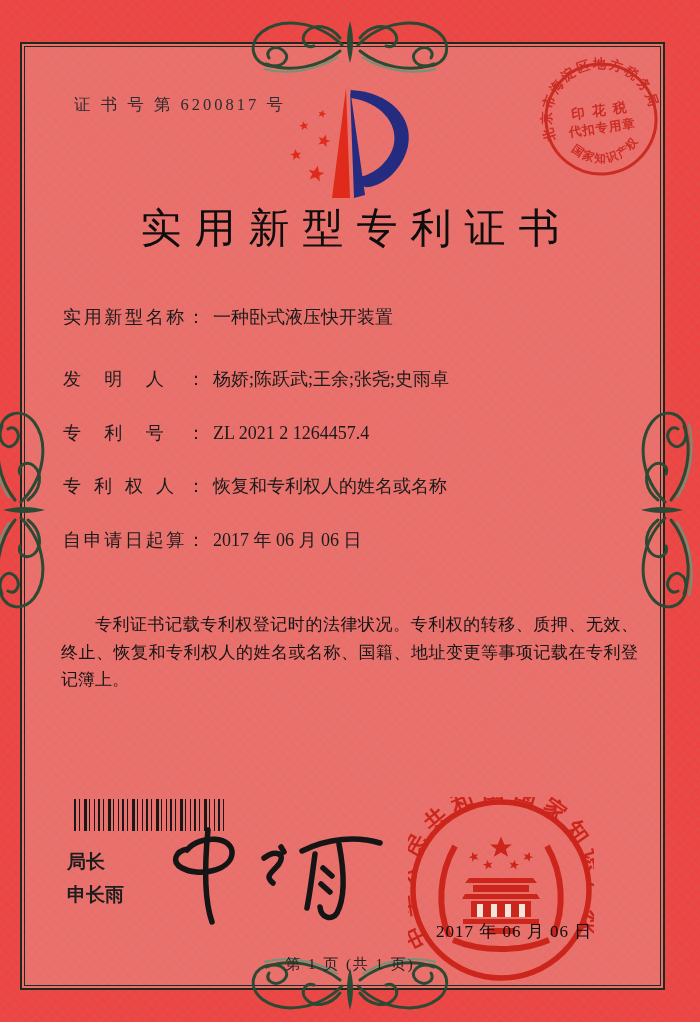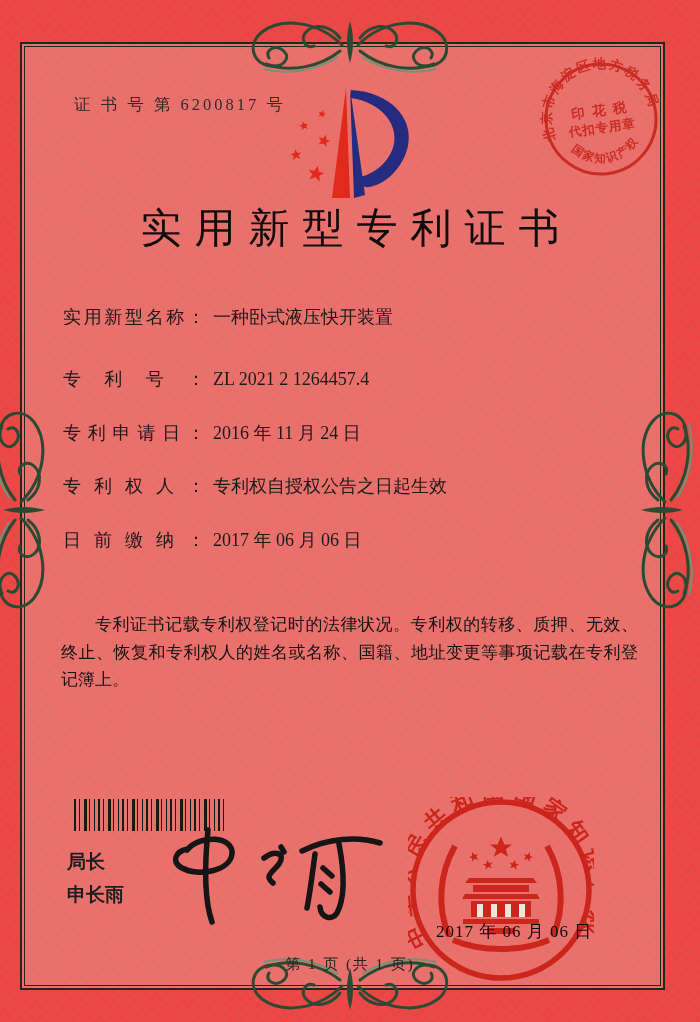--- a/index.html
+++ b/index.html
@@ -118,30 +118,30 @@
     </g>
   </svg>
 
   <div class="title">实用新型专利证书</div>
 
   <div class="fields">
     <div class="field-row first">
       <span class="field-label">实用新型名称：</span><span class="field-value">一种卧式液压快开装置</span>
     </div>
     <div class="field-row">
+      <span class="field-label">发明人：</span><span class="field-value">杨娇;陈跃武;王余;张尧;史雨卓</span>
+    </div>
+    <div class="field-row">
       <span class="field-label">专利号：</span><span class="field-value">ZL 2021 2 1264457.4</span>
     </div>
     <div class="field-row">
-      <span class="field-label">专利申请日：</span><span class="field-value">2016 年 11 月 24 日</span>
-    </div>
-    <div class="field-row">
-      <span class="field-label">专利权人：</span><span class="field-value">专利权自授权公告之日起生效</span>
-    </div>
-    <div class="field-row">
-      <span class="field-label">日前缴纳：</span><span class="field-value">2017 年 06 月 06 日</span>
+      <span class="field-label">专利权人：</span><span class="field-value">恢复和专利权人的姓名或名称</span>
+    </div>
+    <div class="field-row">
+      <span class="field-label">自申请日起算：</span><span class="field-value">2017 年 06 月 06 日</span>
     </div>
   </div>
 
   <div class="paragraphs">
     <p>专利证书记载专利权登记时的法律状况。专利权的转移、质押、无效、终止、恢复和专利权人的姓名或名称、国籍、地址变更等事项记载在专利登记簿上。</p>
   </div>
 
   <div class="barcode"></div>
 
   <div class="signer-title">局长</div>

